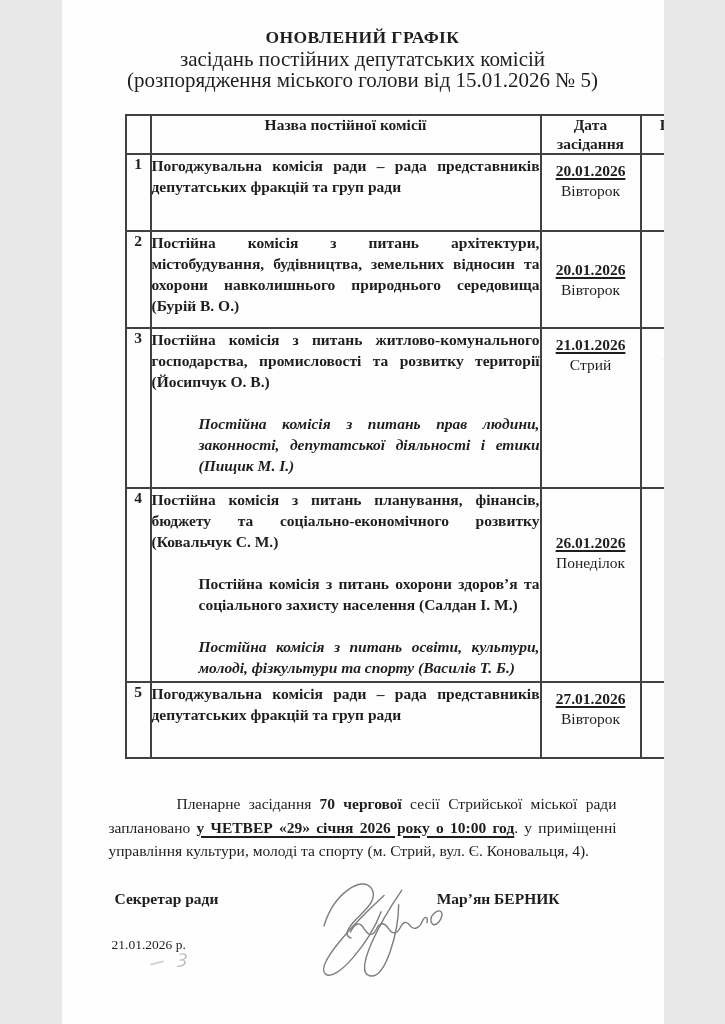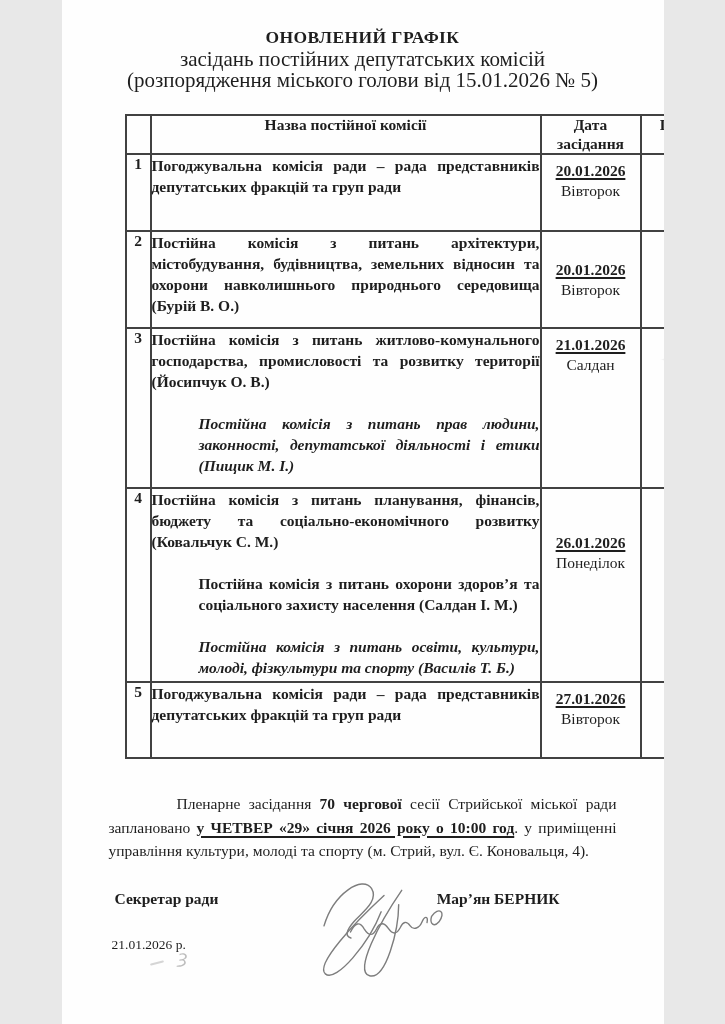--- a/index.html
+++ b/index.html
@@ -231,21 +231,21 @@
     </tr>
 
     <tr>
       <td class="num">3</td>
       <td class="name">
             <p class="commission bold">Постійна комісія з питань житлово-комунального господарства, промисловості та розвитку території (Йосипчук О. В.)</p>
             <p class="commission bold-italic">Постійна комісія з питань прав людини, законності, депутатської діяльності і етики (Пищик М. І.)</p>
           </td>
       <td class="date">
         <span class="date-value">21.01.2026</span>
-        <div class="weekday">Салдан</div>
+        <div class="weekday">Стрий</div>
       </td>
       <td class="time">
         <span class="time-value handwritten">12:00</span>
       <div class="smudge"></div></td>
     </tr>
 
     <tr>
       <td class="num">4</td>
       <td class="name">
             <p class="commission bold">Постійна комісія з питань планування, фінансів, бюджету та соціально-економічного розвитку (Ковальчук С. М.)</p>

